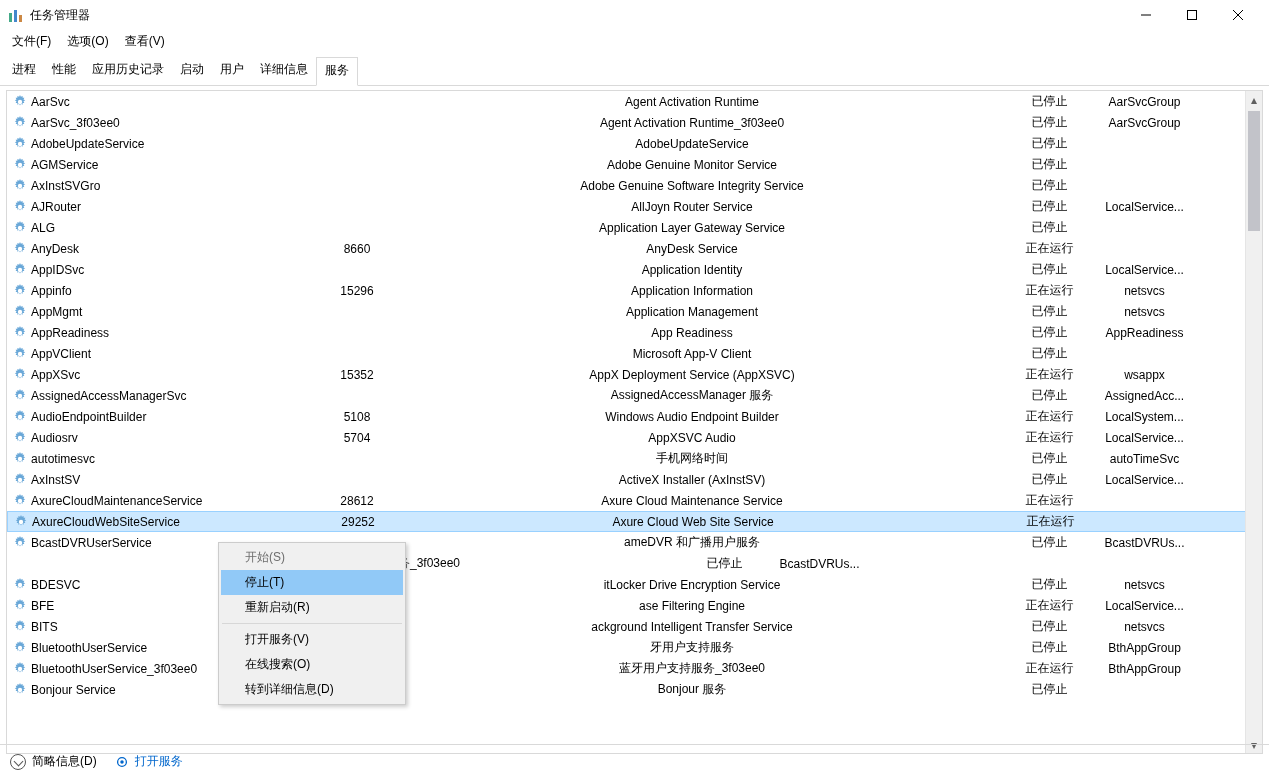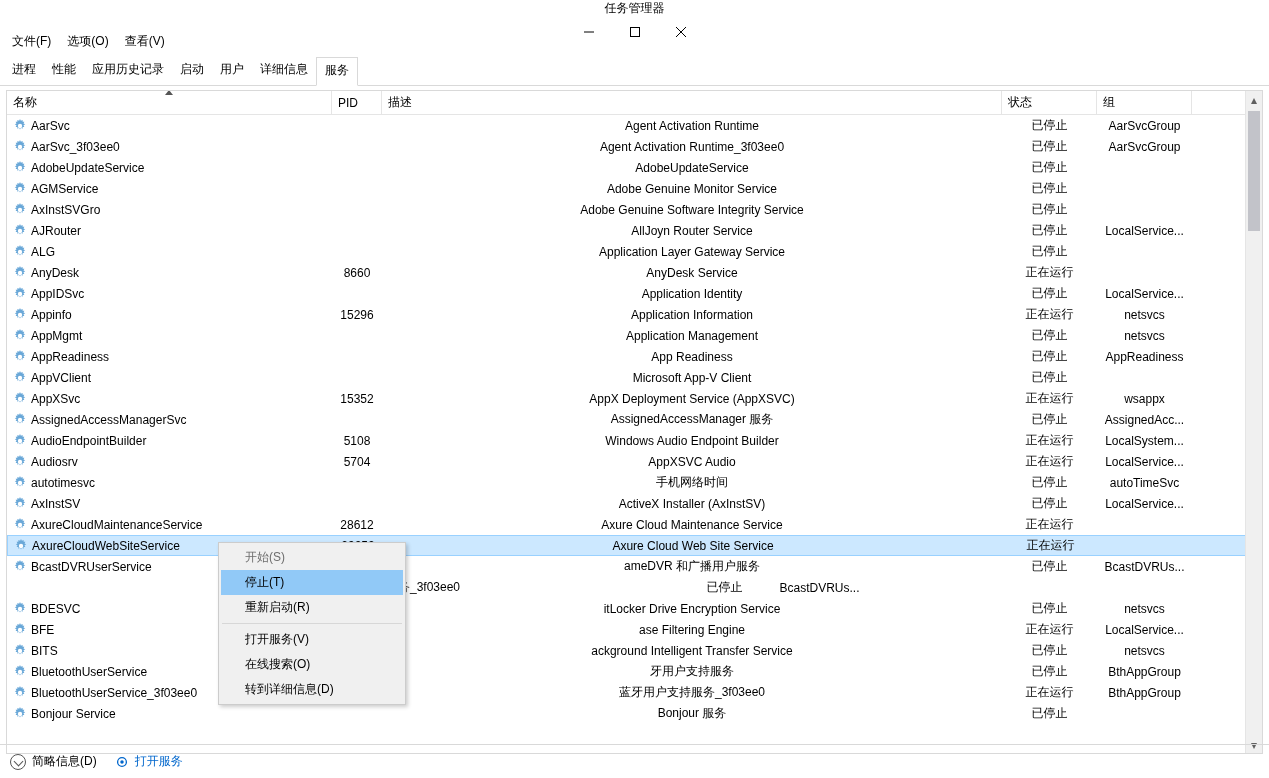--- a/index.html
+++ b/index.html
@@ -1,18 +1,18 @@
 <!DOCTYPE html>
 <html><head>
 <meta charset="utf-8">
 <style>
 * { margin: 0; padding: 0; box-sizing: border-box; font-family: "Microsoft YaHei", "Segoe UI", sans-serif; font-size: 12px; }
 body { background: #fff; color: #000; overflow: hidden; width: 1269px; height: 778px; position: relative; }
 
-.titlebar { height: 30px; display: flex; align-items: center; padding: 0 8px; flex-direction: column; }
+.titlebar { height: 30px; display: flex; align-items: center; padding: 0 8px; }
 .titlebar .app-icon { width: 16px; height: 16px; margin-right: 6px; }
 .titlebar .title { flex: 1; }
 .win-controls { display: flex; gap: 0; }
 .win-btn { width: 46px; height: 30px; display: flex; align-items: center; justify-content: center; }
 .win-btn svg { width: 10px; height: 10px; }
 
 .menubar { height: 22px; display: flex; align-items: center; padding: 0 4px; gap: 0; }
 .menubar .menu-item { padding: 2px 8px; }
 
 .tabs { display: flex; border-bottom: 1px solid #d9d9d9; padding: 0 4px; margin-top: 4px; }
@@ -97,32 +97,20 @@
   <div class="tab">进程</div>
   <div class="tab">性能</div>
   <div class="tab">应用历史记录</div>
   <div class="tab">启动</div>
   <div class="tab">用户</div>
   <div class="tab">详细信息</div>
   <div class="tab active">服务</div>
 </div>
 
 <div class="table-wrap">
-  <div class="table-header">
-    <div class="col col-name">
-      <span>名称</span>
-      <svg class="sort-ind" width="8" height="5" viewBox="0 0 8 5">
-          <path d="M0 5 L4 0 L8 5 Z" fill="#555"></path>
-        </svg>
-    </div>
-    <div class="col col-pid">PID</div>
-    <div class="col col-desc">描述</div>
-    <div class="col col-status">状态</div>
-    <div class="col col-group">组</div>
-  </div>
   <div class="table-body" id="table-body">
       <div class="row">
         <div class="cell cell-name">
           <svg class="gear-icon" viewBox="0 0 16 16">
             <path fill="#6aa8d8" d="M8 0l1 2 2-1 0 2 2 0-1 2 2 1-2 1 1 2-2 0 0 2-2-1-1 2-1-2-2 1 0-2-2 0 1-2-2-1 2-1-1-2 2 0 0-2 2 1z"></path>
             <circle cx="8" cy="8" r="2.5" fill="#fff"></circle>
           </svg>
           <span>AarSvc</span>
         </div>
         <div class="cell cell-pid"></div>

